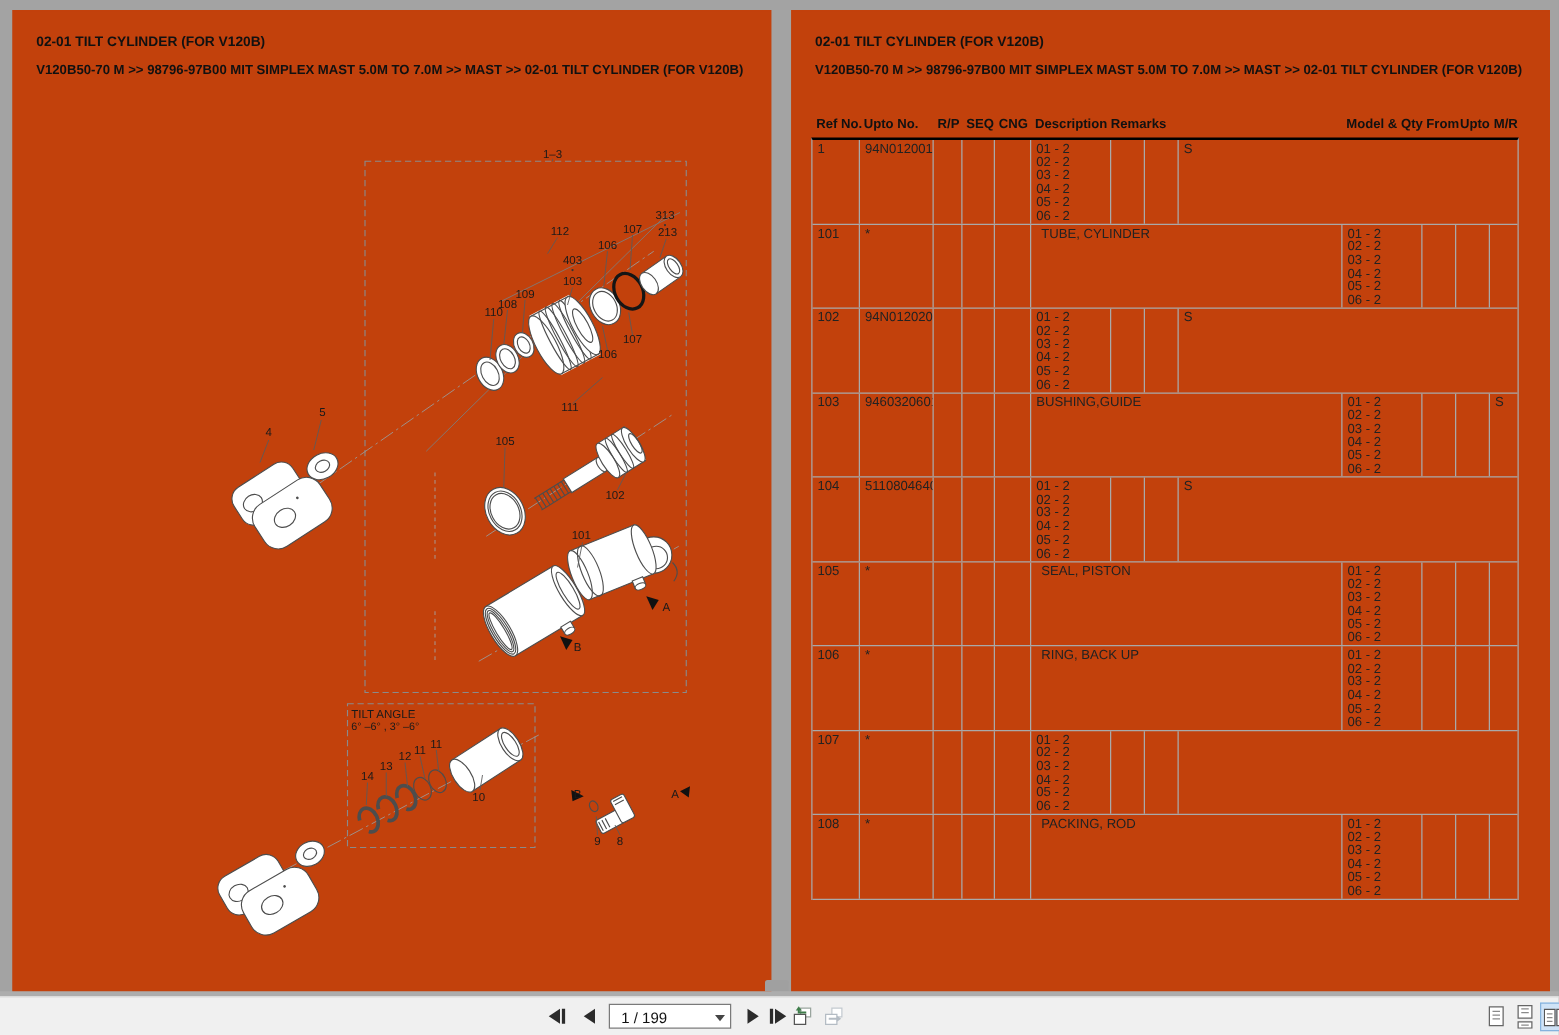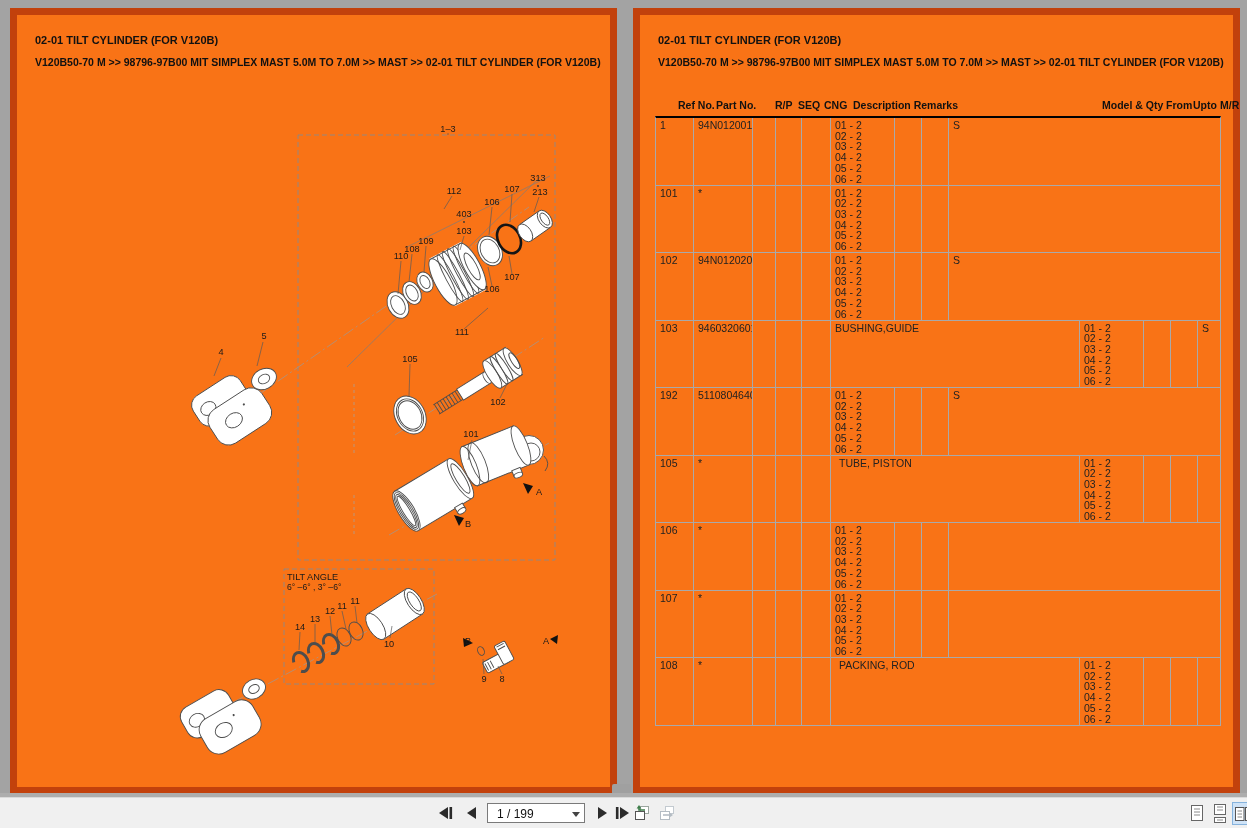--- a/index.html
+++ b/index.html
@@ -1,28 +1,28 @@
 <!DOCTYPE html>
 <html><head>
 <meta charset="utf-8">
 <style>
   html,body{margin:0;padding:0;width:1247px;height:828px;overflow:hidden;
     background:#a3a3a3;font-family:"Liberation Sans",sans-serif;}
-  .page{position:absolute;top:8px;width:607px;height:786px;background:#f97316;
-    border:7px solid #c2410c;box-sizing:border-box;}
+  .page{position:absolute;top:8px;width:607px;height:786px;background:#c2410c;
+    border:1px solid #c2410c;box-sizing:border-box;}
   #page-left{left:10px;}
   #page-right{left:633px;}
   .page-title{position:absolute;left:18px;top:19px;font-size:11px;font-weight:bold;color:#111;white-space:nowrap;}
   .page-crumb{position:absolute;left:18px;top:41px;font-size:10.5px;font-weight:bold;color:#111;white-space:nowrap;}
   .diagram{position:absolute;left:0;top:0;width:605px;height:784px;}
   .diagram text{font-family:"Liberation Sans",sans-serif;font-size:9.2px;fill:#1a1a1a;text-anchor:middle;}
   .diagram text.ta-start{text-anchor:start;}
   .diagram text.small{font-size:8.6px;}
   
-  .thead{position:absolute;left:15px;top:84px;display:flex;font-size:10.5px;font-weight:bold;color:#111;margin-left:19px;}
+  .thead{position:absolute;left:15px;top:84px;display:flex;font-size:10.5px;font-weight:bold;color:#111;}
   .th{padding-left:4px;box-sizing:border-box;white-space:nowrap;overflow:visible;}
   .tbody{position:absolute;left:15px;top:101px;width:566px;border-top:2px solid #000;
     border-left:1px solid #a9a9a9;border-right:1px solid #a9a9a9;box-sizing:border-box;}
   .trow{display:flex;height:67.5px;border-bottom:1px solid #a9a9a9;box-sizing:border-box;}
   .td{border-right:1px solid #a9a9a9;padding:2px 0 0 4px;font-size:10.5px;line-height:10.7px;
     color:#222;white-space:pre-line;overflow:hidden;box-sizing:border-box;}
   .c-ref{width:38px}.c-part{width:59px}.c-rp{width:23px}.c-seq{width:26px}.c-cng{width:29px}
   .c-desc{width:249px}.c-qty{width:64px}.c-from{width:27px}.c-upto{width:27px}
   .c-mr{width:22px;border-right:none}
   .c-desc.indent{padding-left:8px;}
@@ -293,21 +293,21 @@
     </g>
   </svg>
 </div>
 
 <div class="page" id="page-right">
   <div class="page-title">02-01 TILT CYLINDER (FOR V120B)</div>
   <div class="page-crumb">V120B50-70 M &gt;&gt; 98796-97B00 MIT SIMPLEX MAST 5.0M TO 7.0M &gt;&gt; MAST &gt;&gt; 02-01 TILT CYLINDER (FOR V120B)</div>
 
   <div class="thead">
     <div class="th c-ref">Ref No.</div>
-    <div class="th c-part">Part No.</div>
+    <div class="th c-part">Upto No.</div>
     <div class="th c-rp">R/P</div>
     <div class="th c-seq">SEQ</div>
     <div class="th c-cng">CNG</div>
     <div class="th c-desc">Description Remarks</div>
     <div class="th c-qty">Model &amp; Qty</div>
     <div class="th c-from">From</div>
     <div class="th c-upto">Upto</div>
     <div class="th c-mr">M/R</div>
   </div>
   <div class="tbody">
@@ -326,20 +326,21 @@
     <div class="td c-from"></div>
     <div class="td c-upto"></div>
     <div class="td c-mr">S</div>
   </div>
       <div class="trow">
     <div class="td c-ref">101</div>
     <div class="td c-part">*</div>
     <div class="td c-rp"></div>
     <div class="td c-seq"></div>
     <div class="td c-cng"></div>
+    <div class="td c-desc indent">TUBE, CYLINDER</div>
     <div class="td c-qty">01 - 2
 02 - 2
 03 - 2
 04 - 2
 05 - 2
 06 - 2</div>
     <div class="td c-from"></div>
     <div class="td c-upto"></div>
     <div class="td c-mr"></div>
   </div>
@@ -370,58 +371,59 @@
 02 - 2
 03 - 2
 04 - 2
 05 - 2
 06 - 2</div>
     <div class="td c-from"></div>
     <div class="td c-upto"></div>
     <div class="td c-mr">S</div>
   </div>
       <div class="trow">
-    <div class="td c-ref">192</div>
+    <div class="td c-ref">104</div>
     <div class="td c-part">5110804640</div>
     <div class="td c-rp"></div>
     <div class="td c-seq"></div>
     <div class="td c-cng"></div>
     <div class="td c-qty">01 - 2
 02 - 2
 03 - 2
 04 - 2
 05 - 2
 06 - 2</div>
     <div class="td c-from"></div>
     <div class="td c-upto"></div>
     <div class="td c-mr">S</div>
   </div>
       <div class="trow">
     <div class="td c-ref">105</div>
     <div class="td c-part">*</div>
     <div class="td c-rp"></div>
     <div class="td c-seq"></div>
     <div class="td c-cng"></div>
-    <div class="td c-desc indent">TUBE, PISTON</div>
+    <div class="td c-desc indent">SEAL, PISTON</div>
     <div class="td c-qty">01 - 2
 02 - 2
 03 - 2
 04 - 2
 05 - 2
 06 - 2</div>
     <div class="td c-from"></div>
     <div class="td c-upto"></div>
     <div class="td c-mr"></div>
   </div>
       <div class="trow">
     <div class="td c-ref">106</div>
     <div class="td c-part">*</div>
     <div class="td c-rp"></div>
     <div class="td c-seq"></div>
     <div class="td c-cng"></div>
+    <div class="td c-desc indent">RING, BACK UP</div>
     <div class="td c-qty">01 - 2
 02 - 2
 03 - 2
 04 - 2
 05 - 2
 06 - 2</div>
     <div class="td c-from"></div>
     <div class="td c-upto"></div>
     <div class="td c-mr"></div>
   </div>

